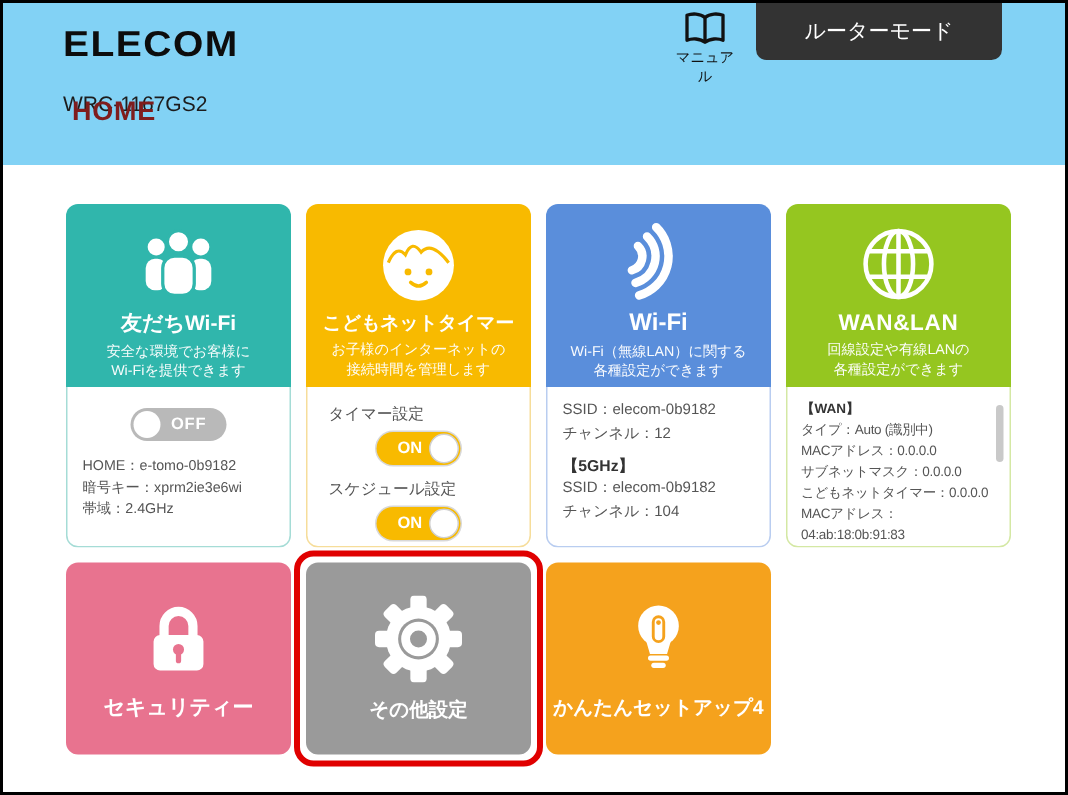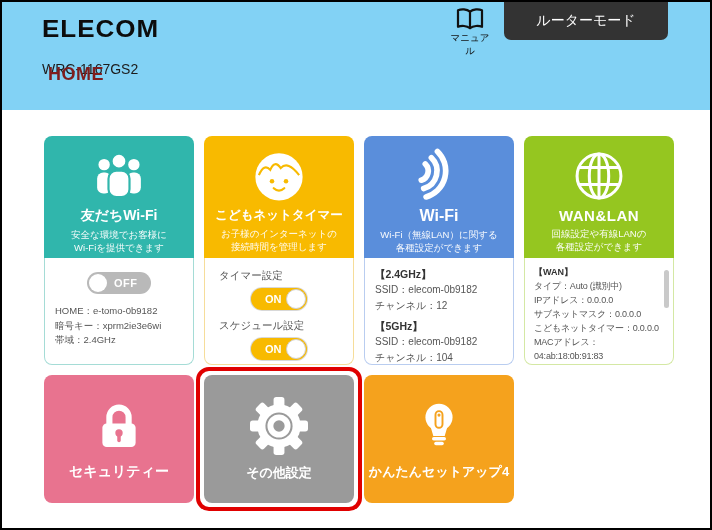--- a/index.html
+++ b/index.html
@@ -157,21 +157,20 @@
             </g>
           </svg>
           <div class="card-title t16">Wi-Fi</div>
           <div class="card-desc">
             <div>Wi-Fi（無線LAN）に関する</div>
             <div>各種設定ができます</div>
           </div>
         </div>
         <div class="card-body">
           <div class="bgroup">
-            <div class="bhead">【2.4GHz】</div>
             <div class="bline">SSID：elecom-0b9182</div>
             <div class="bline">チャンネル：12</div>
           </div>
           <div class="bgroup">
             <div class="bhead">【5GHz】</div>
             <div class="bline">SSID：elecom-0b9182</div>
             <div class="bline">チャンネル：104</div>
           </div>
         </div>
       </section>
@@ -189,21 +188,21 @@
           </svg>
           <div class="card-title t15">WAN&amp;LAN</div>
           <div class="card-desc">
             <div>回線設定や有線LANの</div>
             <div>各種設定ができます</div>
           </div>
         </div>
         <div class="card-body wan-body">
           <div class="info-line whead">【WAN】</div>
           <div class="info-line">タイプ：Auto (識別中)</div>
-          <div class="info-line">IPアドレス：0.0.0.0</div>
+          <div class="info-line">MACアドレス：0.0.0.0</div>
           <div class="info-line">サブネットマスク：0.0.0.0</div>
           <div class="info-line">こどもネットタイマー：0.0.0.0</div>
           <div class="info-line">MACアドレス：</div>
           <div class="info-line">04:ab:18:0b:91:83</div>
 
           <div class="scroll-thumb"></div>
         </div>
       </section>
     </div>
 

